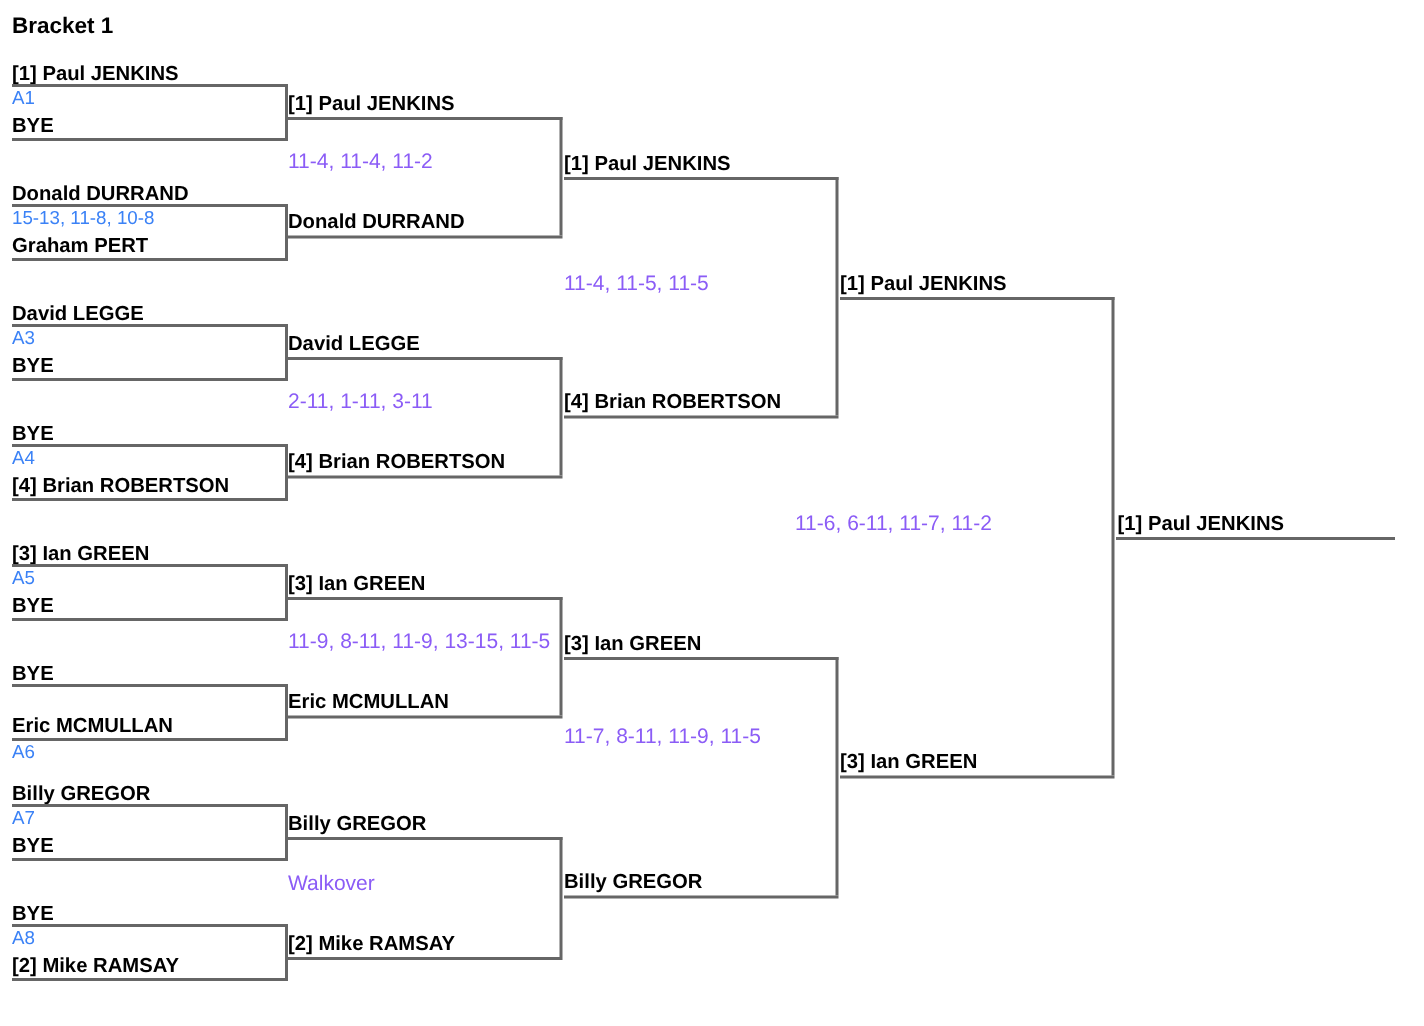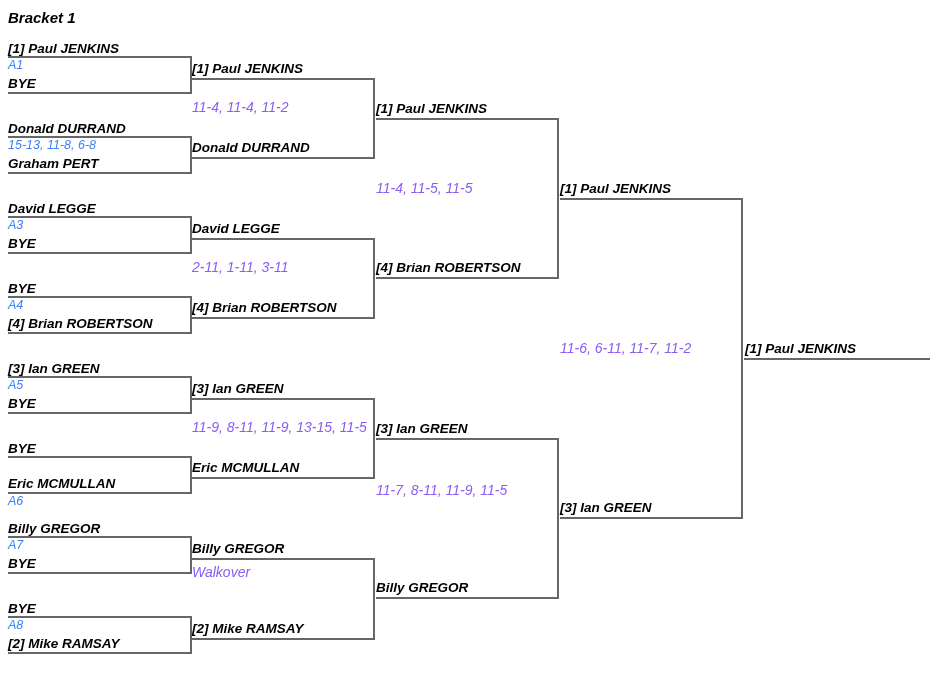--- a/index.html
+++ b/index.html
@@ -14,21 +14,20 @@
     font-family: "Liberation Sans", sans-serif;
     position: relative;
     overflow: hidden;
     color: #000000;
   }
   #bracket-root {
     position: absolute;
     left: 0; top: 0;
     width: 872px;
     height: 684px;
-    font-style: italic;
   }
   .page-title {
     position: absolute;
     left: 8px;
     top: 9px;
     font-size: 15px;
     font-weight: bold;
     color: #000000;
     letter-spacing: 0px;
     white-space: nowrap;
@@ -81,21 +80,21 @@
 
   <div class="player" style="left:8px; top:41px;">[1] Paul JENKINS</div>
   <div class="hline" style="left:8px; top:56px; width:184px;"></div>
   <div class="code" style="left:8px; top:58px;">A1</div>
   <div class="player" style="left:8px; top:76px;">BYE</div>
   <div class="hline" style="left:8px; top:92px; width:184px;"></div>
   <div class="vline" style="left:190px; top:56px; height:36px;"></div>
 
   <div class="player" style="left:8px; top:121px;">Donald DURRAND</div>
   <div class="hline" style="left:8px; top:136px; width:184px;"></div>
-  <div class="code" style="left:8px; top:138px;">15-13, 11-8, 6-8</div>
+  <div class="code" style="left:8px; top:138px;">15-13, 11-8, 10-8</div>
   <div class="player" style="left:8px; top:156px;">Graham PERT</div>
   <div class="hline" style="left:8px; top:172px; width:184px;"></div>
   <div class="vline" style="left:190px; top:136px; height:36px;"></div>
 
   <div class="player" style="left:8px; top:201px;">David LEGGE</div>
   <div class="hline" style="left:8px; top:216px; width:184px;"></div>
   <div class="code" style="left:8px; top:218px;">A3</div>
   <div class="player" style="left:8px; top:236px;">BYE</div>
   <div class="hline" style="left:8px; top:252px; width:184px;"></div>
   <div class="vline" style="left:190px; top:216px; height:36px;"></div>
@@ -151,42 +150,42 @@
 
   <div class="player" style="left:192px; top:381px;">[3] Ian GREEN</div>
   <div class="hline" style="left:192px; top:398px; width:183px;"></div>
   <div class="score" style="left:192px; top:420px;">11-9, 8-11, 11-9, 13-15, 11-5</div>
   <div class="player" style="left:192px; top:460px;">Eric MCMULLAN</div>
   <div class="hline" style="left:192px; top:477px; width:183px;"></div>
   <div class="vline" style="left:373px; top:398px; height:79px;"></div>
 
   <div class="player" style="left:192px; top:541px;">Billy GREGOR</div>
   <div class="hline" style="left:192px; top:558px; width:183px;"></div>
-  <div class="score" style="left:192px; top:565px;">Walkover</div>
+  <div class="score" style="left:192px; top:581px;">Walkover</div>
   <div class="player" style="left:192px; top:621px;">[2] Mike RAMSAY</div>
   <div class="hline" style="left:192px; top:638px; width:183px;"></div>
   <div class="vline" style="left:373px; top:558px; height:80px;"></div>
 
   <div class="player" style="left:376px; top:101px;">[1] Paul JENKINS</div>
   <div class="hline" style="left:376px; top:118px; width:183px;"></div>
   <div class="score" style="left:376px; top:181px;">11-4, 11-5, 11-5</div>
   <div class="player" style="left:376px; top:260px;">[4] Brian ROBERTSON</div>
   <div class="hline" style="left:376px; top:277px; width:183px;"></div>
   <div class="vline" style="left:557px; top:118px; height:159px;"></div>
 
   <div class="player" style="left:376px; top:421px;">[3] Ian GREEN</div>
   <div class="hline" style="left:376px; top:438px; width:183px;"></div>
   <div class="score" style="left:376px; top:483px;">11-7, 8-11, 11-9, 11-5</div>
   <div class="player" style="left:376px; top:580px;">Billy GREGOR</div>
   <div class="hline" style="left:376px; top:597px; width:183px;"></div>
   <div class="vline" style="left:557px; top:438px; height:159px;"></div>
 
   <div class="player" style="left:560px; top:181px;">[1] Paul JENKINS</div>
   <div class="hline" style="left:560px; top:198px; width:183px;"></div>
-  <div class="score" style="left:560px; top:341px;">11-6, 6-11, 11-7, 11-2</div>
+  <div class="score" style="left:530px; top:341px;">11-6, 6-11, 11-7, 11-2</div>
   <div class="player" style="left:560px; top:500px;">[3] Ian GREEN</div>
   <div class="hline" style="left:560px; top:517px; width:183px;"></div>
   <div class="vline" style="left:741px; top:198px; height:319px;"></div>
 
   <div class="player" style="left:745px; top:341px;">[1] Paul JENKINS</div>
   <div class="hline" style="left:744px; top:358px; width:186px;"></div>
 
 </div>
 
 </body></html>

